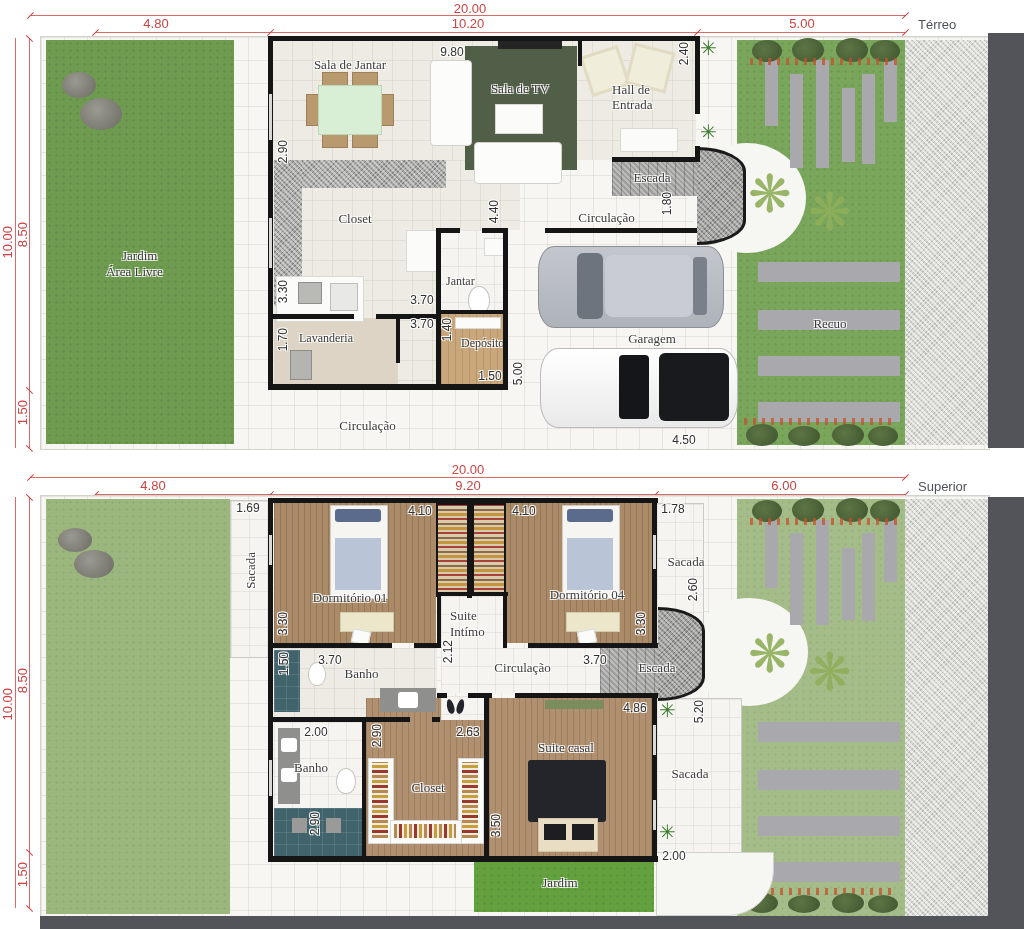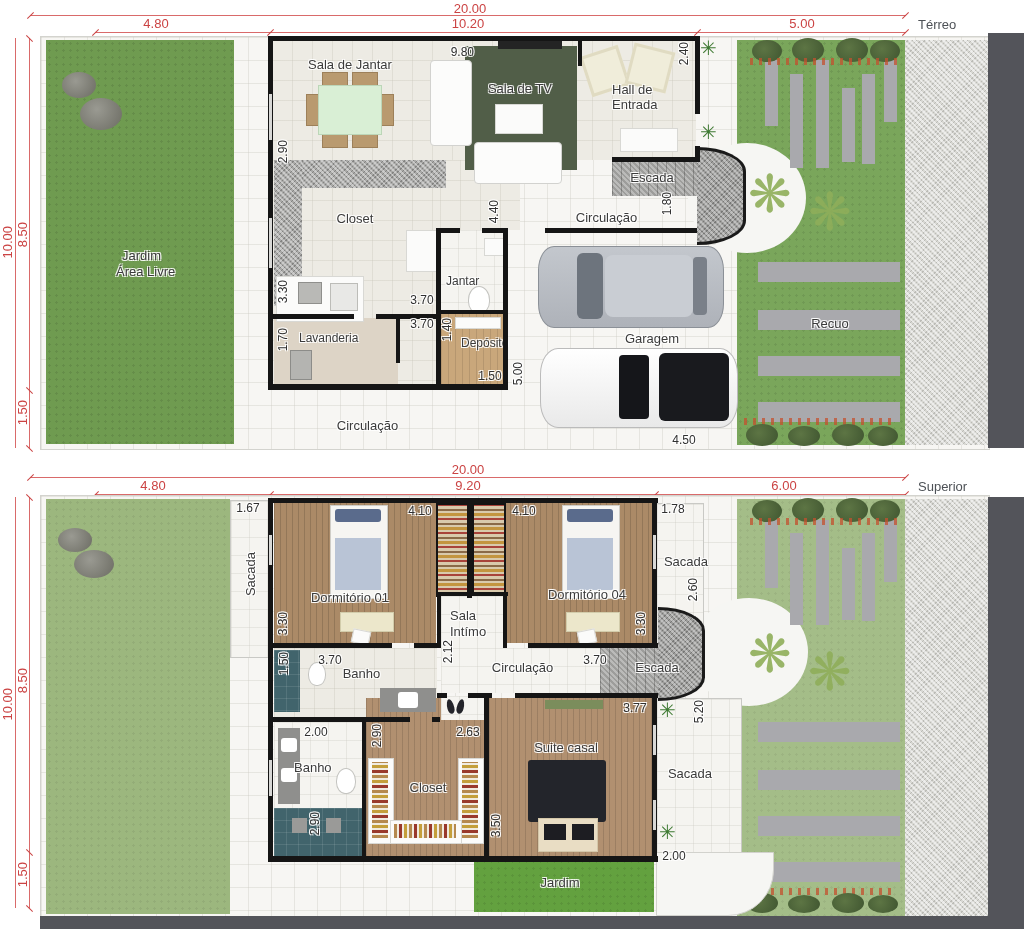--- a/index.html
+++ b/index.html
@@ -44,21 +44,21 @@
   .wardrobe{background:repeating-linear-gradient(0deg,#8a6a48 0 2px,#d9caac 2px 5px,#a8433a 5px 7px,#d9caac 7px 9px,#c3953f 9px 12px,#d9caac 12px 14px);border:2px solid #141414;}
   .clothes{background:repeating-linear-gradient(0deg,#b5894f 0 3px,#f1ebdf 3px 5px,#99392c 5px 8px,#f1ebdf 8px 10px,#c49f3b 10px 13px,#f1ebdf 13px 15px);}
   .wall{background:#151515;}
   .win{background:#d8d8d6;}
   .darkstrip{background:#53545a;}
   
   .dim{color:#cb4343;font-size:13px;line-height:13px;text-align:center;}
   .title{color:#4d5156;font-size:13px;}
   .lbl{color:#3b3b3b;font-size:13px;line-height:15px;
        text-shadow:-1px -1px 0 rgba(255,255,255,.85),1px -1px 0 rgba(255,255,255,.85),
-                   -1px 1px 0 rgba(255,255,255,.85),1px 1px 0 rgba(255,255,255,.85);}
+                   -1px 1px 0 rgba(255,255,255,.85),1px 1px 0 rgba(255,255,255,.85);font-family:Liberation Serif, serif;}
   .dimk{color:#303030;font-size:12px;line-height:12px;
        text-shadow:-1px -1px 0 rgba(255,255,255,.9),1px -1px 0 rgba(255,255,255,.9),
                    -1px 1px 0 rgba(255,255,255,.9),1px 1px 0 rgba(255,255,255,.9);}
   .v{writing-mode:vertical-rl;transform:rotate(180deg);}
   .rl{background:#d96a6a;height:1px;}
   .rlv{background:#d96a6a;width:1px;}
   .tick{background:#cb4343;width:1px;height:9px;transform:rotate(45deg);}
   .tickh{background:#cb4343;height:1px;width:9px;transform:rotate(45deg);}
   .sofa{background:#fcfcfb;border:1px solid #d2d2cf;border-radius:4px;}
   .whitebox{background:#fbfbfa;border:1px solid #d8d8d4;}
@@ -100,21 +100,21 @@
   <div class="abs dim v" style="left:16px;top:400px;">1.50</div>
 
   <div class="abs site" style="left:40px;top:36px;width:948px;height:412px;"></div>
   <div class="abs darkstrip" style="left:988px;top:33px;width:36px;height:415px;"></div>
   <div class="abs gravel" style="left:905px;top:40px;width:83px;height:405px;"></div>
 
   <div class="abs grass" style="left:46px;top:40px;width:188px;height:404px;"></div>
   <div class="abs rock" style="left:62px;top:72px;width:34px;height:26px;"></div>
   <div class="abs rock" style="left:80px;top:98px;width:42px;height:32px;"></div>
   <div class="abs lbl" style="left:122px;top:248px;">Jardim</div>
-  <div class="abs lbl" style="left:116px;top:264px;">Área Livre</div>
+  <div class="abs lbl" style="left:106px;top:264px;">Área Livre</div>
 
   <div class="abs grassR" style="left:737px;top:40px;width:168px;height:405px;"></div>
   <div class="abs curve" style="left:688px;top:143px;width:118px;height:110px;"></div>
   <div class="abs paver" style="left:765px;top:60px;width:13px;height:66px;"></div>
   <div class="abs paver" style="left:790px;top:74px;width:13px;height:94px;"></div>
   <div class="abs paver" style="left:816px;top:60px;width:13px;height:108px;"></div>
   <div class="abs paver" style="left:842px;top:88px;width:13px;height:74px;"></div>
   <div class="abs paver" style="left:862px;top:74px;width:13px;height:90px;"></div>
   <div class="abs paver" style="left:884px;top:60px;width:13px;height:62px;"></div>
   <div class="abs bush" style="left:752px;top:40px;width:30px;height:22px;"></div>
@@ -211,21 +211,21 @@
   <div class="abs wall" style="left:482px;top:228px;width:26px;height:5px;"></div>
   <div class="abs wall" style="left:436px;top:228px;width:5px;height:162px;"></div>
   <div class="abs wall" style="left:503px;top:228px;width:5px;height:162px;"></div>
   <div class="abs wall" style="left:441px;top:310px;width:62px;height:4px;"></div>
   <div class="abs wall" style="left:268px;top:314px;width:86px;height:5px;"></div>
   <div class="abs wall" style="left:376px;top:314px;width:60px;height:5px;"></div>
   <div class="abs wall" style="left:396px;top:319px;width:4px;height:44px;"></div>
   <div class="abs wall" style="left:268px;top:384px;width:240px;height:6px;"></div>
   <div class="abs wall" style="left:545px;top:228px;width:152px;height:5px;"></div>
 
-  <div class="abs dimk" style="left:430px;top:46px;width:44px;text-align:right;">9.80</div>
+  <div class="abs dimk" style="left:430px;top:46px;width:44px;text-align:center;">9.80</div>
   <div class="abs dimk v" style="left:678px;top:42px;">2.40</div>
   <div class="abs dimk v" style="left:277px;top:140px;">2.90</div>
   <div class="abs dimk v" style="left:488px;top:200px;">4.40</div>
   <div class="abs dimk v" style="left:661px;top:192px;">1.80</div>
   <div class="abs dimk v" style="left:277px;top:280px;">3.30</div>
   <div class="abs dimk" style="left:400px;top:294px;width:44px;text-align:center;">3.70</div>
   <div class="abs dimk" style="left:400px;top:318px;width:44px;text-align:center;">3.70</div>
   <div class="abs dimk v" style="left:277px;top:328px;">1.70</div>
   <div class="abs dimk v" style="left:441px;top:318px;">1.40</div>
   <div class="abs dimk" style="left:470px;top:370px;width:40px;text-align:center;">1.50</div>
@@ -377,45 +377,45 @@
   <div class="abs wall" style="left:515px;top:693px;width:143px;height:5px;"></div>
   <div class="abs wall" style="left:362px;top:720px;width:4px;height:138px;"></div>
   <div class="abs wall" style="left:484px;top:693px;width:5px;height:165px;"></div>
   <div class="abs wall" style="left:652px;top:693px;width:5px;height:165px;"></div>
   <div class="abs win" style="left:653px;top:725px;width:3px;height:30px;"></div>
   <div class="abs win" style="left:653px;top:800px;width:3px;height:30px;"></div>
 
   <div class="abs lbl v" style="left:243px;top:552px;">Sacada</div>
   <div class="abs lbl" style="left:305px;top:590px;width:90px;text-align:center;">Dormitório 01</div>
   <div class="abs lbl" style="left:541px;top:587px;width:92px;text-align:center;">Dormitório 04</div>
-  <div class="abs lbl" style="left:450px;top:608px;">Sala</div>
+  <div class="abs lbl" style="left:450px;top:608px;">Suite</div>
   <div class="abs lbl" style="left:450px;top:624px;">Intímo</div>
   <div class="abs lbl" style="left:656px;top:554px;width:60px;text-align:center;">Sacada</div>
   <div class="abs lbl" style="left:626px;top:660px;width:62px;text-align:center;">Escada</div>
   <div class="abs lbl" style="left:480px;top:660px;width:85px;text-align:center;">Circulação</div>
   <div class="abs lbl" style="left:334px;top:666px;width:55px;text-align:center;">Banho</div>
   <div class="abs lbl" style="left:294px;top:760px;width:52px;">Banho</div>
   <div class="abs lbl" style="left:402px;top:780px;width:52px;text-align:center;">Closet</div>
   <div class="abs lbl" style="left:525px;top:740px;width:82px;text-align:center;">Suite casal</div>
   <div class="abs lbl" style="left:660px;top:766px;width:60px;text-align:center;">Sacada</div>
   <div class="abs lbl" style="left:524px;top:875px;width:72px;text-align:center;">Jardim</div>
 
-  <div class="abs dimk" style="left:226px;top:502px;width:44px;text-align:center;">1.67</div>
+  <div class="abs dimk" style="left:226px;top:502px;width:44px;text-align:center;">1.69</div>
   <div class="abs dimk" style="left:398px;top:505px;width:44px;text-align:center;">4.10</div>
   <div class="abs dimk" style="left:502px;top:505px;width:44px;text-align:center;">4.10</div>
   <div class="abs dimk" style="left:650px;top:503px;width:46px;text-align:center;">1.78</div>
   <div class="abs dimk v" style="left:277px;top:612px;">3.30</div>
   <div class="abs dimk v" style="left:635px;top:612px;">3.30</div>
   <div class="abs dimk v" style="left:687px;top:578px;">2.60</div>
   <div class="abs dimk v" style="left:442px;top:640px;">2.12</div>
   <div class="abs dimk v" style="left:278px;top:652px;">1.50</div>
   <div class="abs dimk" style="left:308px;top:654px;width:44px;text-align:center;">3.70</div>
   <div class="abs dimk" style="left:573px;top:654px;width:44px;text-align:center;">3.70</div>
   <div class="abs dimk" style="left:296px;top:726px;width:40px;text-align:center;">2.00</div>
   <div class="abs dimk v" style="left:309px;top:812px;">2.90</div>
   <div class="abs dimk v" style="left:371px;top:724px;">2.90</div>
   <div class="abs dimk" style="left:446px;top:726px;width:44px;text-align:center;">2.63</div>
-  <div class="abs dimk" style="left:613px;top:702px;width:44px;text-align:center;">3.77</div>
+  <div class="abs dimk" style="left:613px;top:702px;width:44px;text-align:center;">4.86</div>
   <div class="abs dimk v" style="left:490px;top:814px;">3.50</div>
   <div class="abs dimk v" style="left:693px;top:700px;">5.20</div>
   <div class="abs dimk" style="left:652px;top:850px;width:44px;text-align:center;">2.00</div>
 
 </div>
 
 </body></html>

